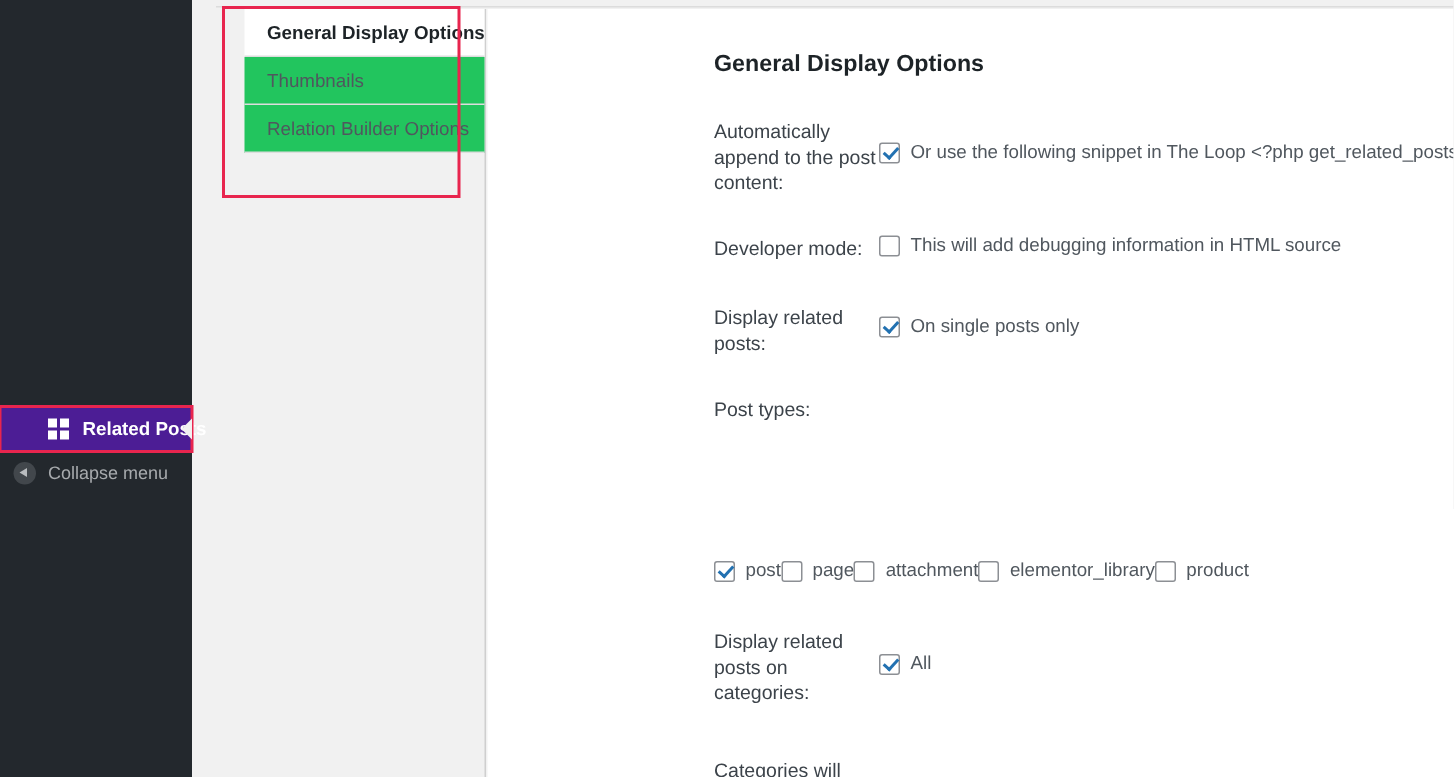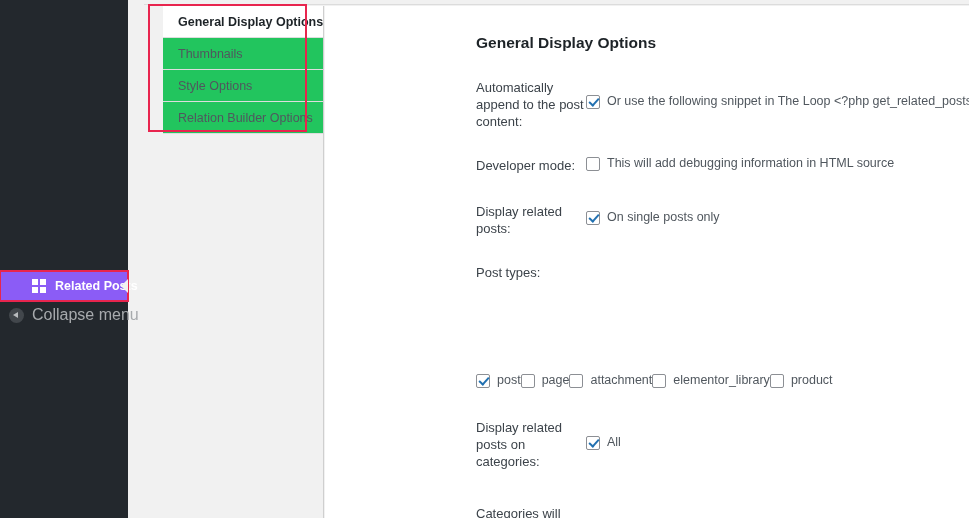--- a/index.html
+++ b/index.html
@@ -25,33 +25,33 @@
   .wp-menu-item {
     position: absolute; left: 0; width: 128px;
     display: flex; align-items: center;
     height: 30px;
     padding-left: 9px;
     color: #ffffff;
     font-size: 12.5px;
   }
   .wp-menu-item.active {
     top: 271px;
-    background: #8b5cf6;
+    background: #4c1d95;
     outline: 2px solid #e8254e;
     outline-offset: -1px;
     padding-left: 32px;
   }
   .wp-menu-item.active .wp-label { color:#fff; font-weight:600; }
   .wp-menu-collapse {
     position: absolute; left: 0; top: 302px;
     width: 128px; height: 26px;
     display: flex; align-items: center;
     padding-left: 9px;
     color: #a7aaad;
-    font-size: 16px;
+    font-size: 12px;
   }
   .grid-icon {
     width: 14px; height: 14px;
     display: grid;
     grid-template-columns: 6px 6px;
     grid-template-rows: 6px 6px;
     gap: 2px;
     margin-right: 9px;
     flex: 0 0 auto;
   }
@@ -227,23 +227,20 @@
     <div class="topbar"></div>
 
     <div class="tabs-col">
       <div class="tab-item active">
         <span>General Display Options</span>
       </div>
       <div class="tab-item">
         <span>Thumbnails</span>
       </div>
       <div class="tab-item">
-        <span>Style Options</span>
-      </div>
-      <div class="tab-item">
         <span>Relation Builder Options</span>
       </div>
     </div>
 
     <div class="panel">
 
       <div class="panel-title">General Display Options</div>
 
       <div class="field-row row-append">
         <div class="field-label">Automatically append to the post content:</div>

